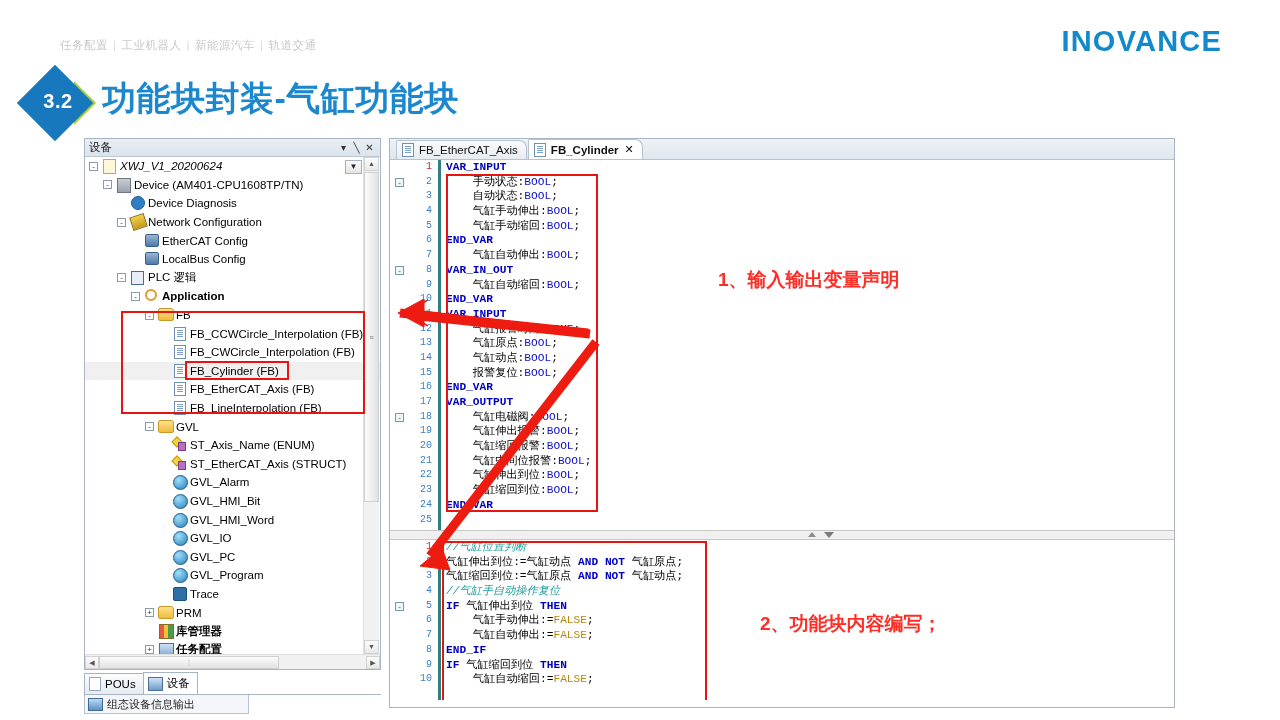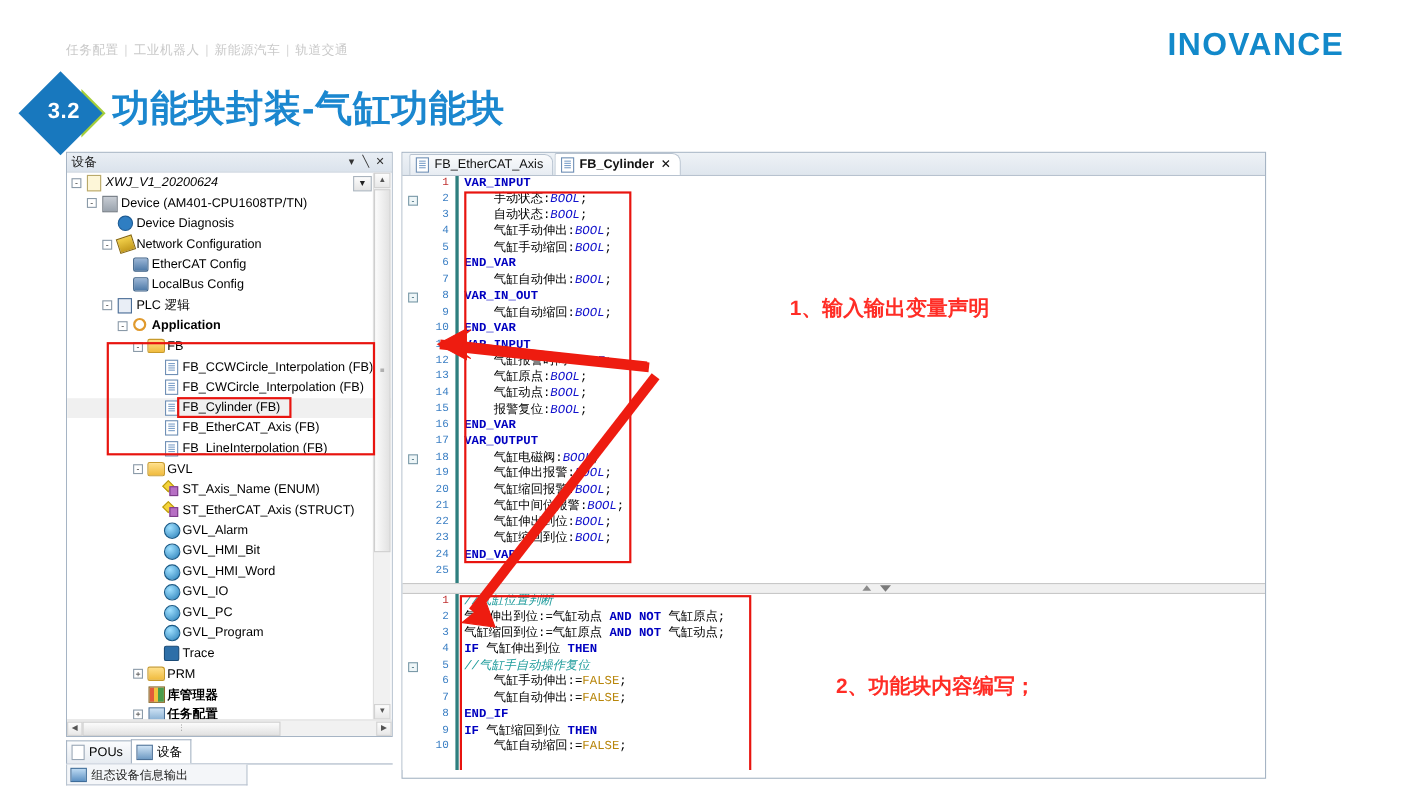--- a/index.html
+++ b/index.html
@@ -79,21 +79,21 @@
     font-size: 34px;
     font-weight: bold;
     color: #1B87CF;
     letter-spacing: 0.5px;
     white-space: nowrap;
   }
 
   
   .app {
     position: absolute;
-    left: 60px; top: 138px;
+    left: 84px; top: 138px;
     width: 980px; height: 570px;
     background: #ffffff;
   }
 
   
   .tree-panel {
     position: absolute;
     left: 0; top: 0;
     width: 297px; height: 532px;
     background: #ffffff;
@@ -369,21 +369,21 @@
   .foldmark {
     position: absolute;
     left: 5px;
     width: 9px; height: 9px;
     border: 1px solid #7b9aa8;
     background: #eef6f8;
     box-sizing: border-box;
     font-size: 8px; line-height: 7px; text-align: center; color: #2a5a6a;
   }
   .kw  { color: #0000C0; font-weight: bold; }
-  .ty  { color: #1111cc; font-style: italic; }
+  .ty  { color: #1111cc; }
   .cm  { color: #1f9c9c; font-style: italic; }
   .fal { color: #b8860b; }
   .hl-line { background: #fffde3; }
 
   .red-box-decl {
     position: absolute;
     left: 56px; top: 14px;
     width: 152px; height: 338px;
     border: 2px solid #e8140f;
     box-sizing: border-box;
@@ -791,22 +791,22 @@
             <div class="lnum">7</div>
             <div class="lnum">8</div>
             <div class="lnum">9</div>
             <div class="lnum">10</div>
           </div>
         <div class="bar-col"></div>
         <div class="code-col" id="impl-code">
             <div class="cline"><span class="cm">//气缸位置判断</span></div>
             <div class="cline"><span>气缸伸出到位:=气缸动点 </span><span class="kw">AND NOT</span><span> 气缸原点;</span></div>
             <div class="cline"><span>气缸缩回到位:=气缸原点 </span><span class="kw">AND NOT</span><span> 气缸动点;</span></div>
+            <div class="cline"><span class="cm">//气缸手自动操作复位</span></div>
             <div class="cline"><span class="kw">IF</span><span> 气缸伸出到位 </span><span class="kw">THEN</span></div>
-            <div class="cline"><span class="cm">//气缸手自动操作复位</span></div>
             <div class="cline"><span>    气缸手动伸出:=</span><span class="fal">FALSE</span><span>;</span></div>
             <div class="cline"><span>    气缸自动伸出:=</span><span class="fal">FALSE</span><span>;</span></div>
             <div class="cline"><span class="kw">END_IF</span></div>
             <div class="cline"><span class="kw">IF</span><span> 气缸缩回到位 </span><span class="kw">THEN</span></div>
             <div class="cline"><span>    气缸自动缩回:=</span><span class="fal">FALSE</span><span>;</span></div>
           </div>
         <div class="red-box-impl"></div>
       </div>
     </div>
   </div>

